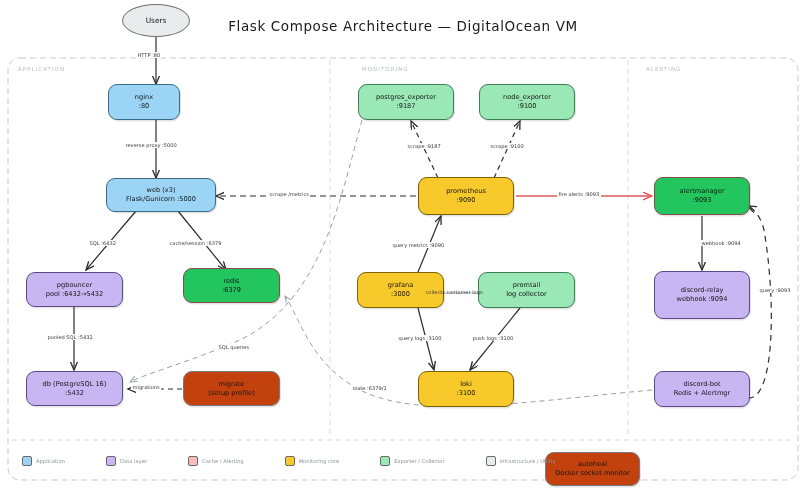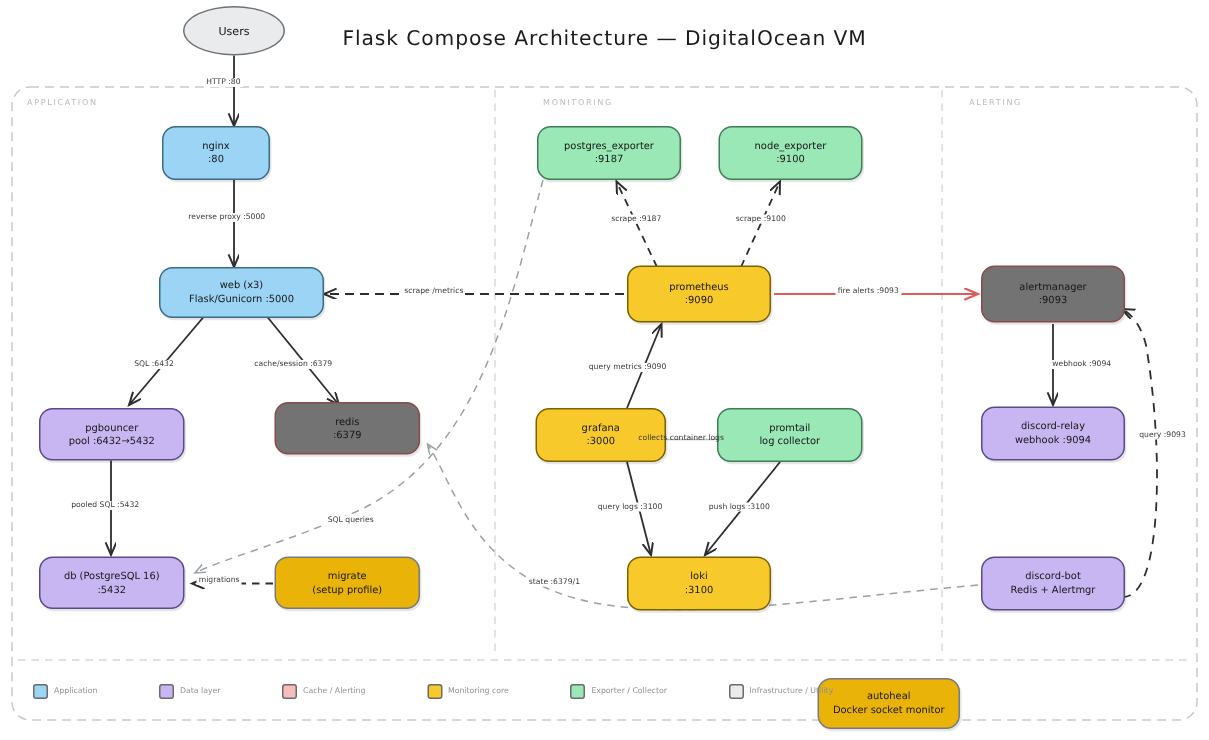--- a/index.html
+++ b/index.html
@@ -15,24 +15,24 @@
 
   .node{position:absolute;box-sizing:border-box;border:1.4px solid #4a4a4a;border-radius:9px;
     display:flex;flex-direction:column;align-items:center;justify-content:center;
     text-align:center;line-height:1.32;color:#161616;font-size:6.6px;
     box-shadow:1px 1.5px 0 rgba(0,0,0,.10);}
   .node .l1{display:block;}
   .node .l2{display:block;}
 
   .c-app{background:#9bd4f5;border-color:#3a6c86;}
   .c-data{background:#c7b6f2;border-color:#5a4a8a;}
-  .c-cache{background:#737373;border-color:#8a4a4a;}
+  .c-cache{background:#22c55e;border-color:#8a4a4a;}
   .c-mon{background:#f7c92b;border-color:#7a6200;}
   .c-exp{background:#99e8b5;border-color:#3f7e57;}
-  .c-infra{background:#eab308;border-color:#777b80;align-items:center;}
+  .c-infra{background:#c2410c;border-color:#777b80;align-items:center;}
 
   .ellipse{position:absolute;box-sizing:border-box;background:#e9ebec;border:1.4px solid #6f7378;
     border-radius:50%;display:flex;align-items:center;justify-content:center;
     font-size:7.4px;color:#161616;}
 
   .grp-label{position:absolute;font-size:5.4px;letter-spacing:1.1px;color:#b9bcc0;}
 
   .edge-label{position:absolute;font-size:5.1px;color:#3a3a3a;white-space:nowrap;
     background:#fff;padding:0 1.5px;}
   .edge-label.nb{background:transparent;}
@@ -172,21 +172,21 @@
   <div class="node c-mon" style="left:418px;top:371px;width:96px;height:36px;">
     <span class="l1">loki</span>
     <span class="l2">:3100</span>
   </div>
 
   <div class="node c-cache" style="left:654px;top:177px;width:96px;height:38px;">
     <span class="l1">alertmanager</span>
     <span class="l2">:9093</span>
   </div>
 
-  <div class="node c-data" style="left:654px;top:271px;width:96px;height:36px;align-items:center;">
+  <div class="node c-data" style="left:654px;top:271px;width:96px;height:48px;align-items:center;">
     <span class="l1">discord-relay</span>
     <span class="l2">webhook :9094</span>
   </div>
 
   <div class="node c-data" style="left:654px;top:371px;width:96px;height:36px;">
     <span class="l1">discord-bot</span>
     <span class="l2">Redis + Alertmgr</span>
   </div>
 
   <div class="node c-infra autoheal">

